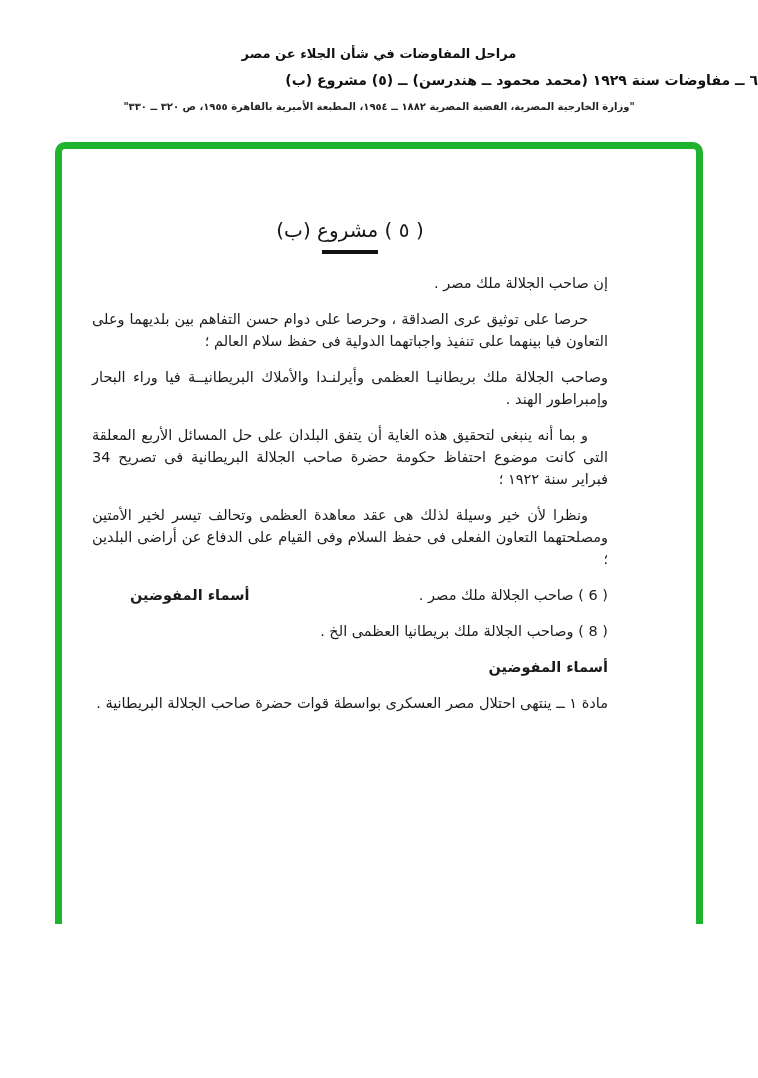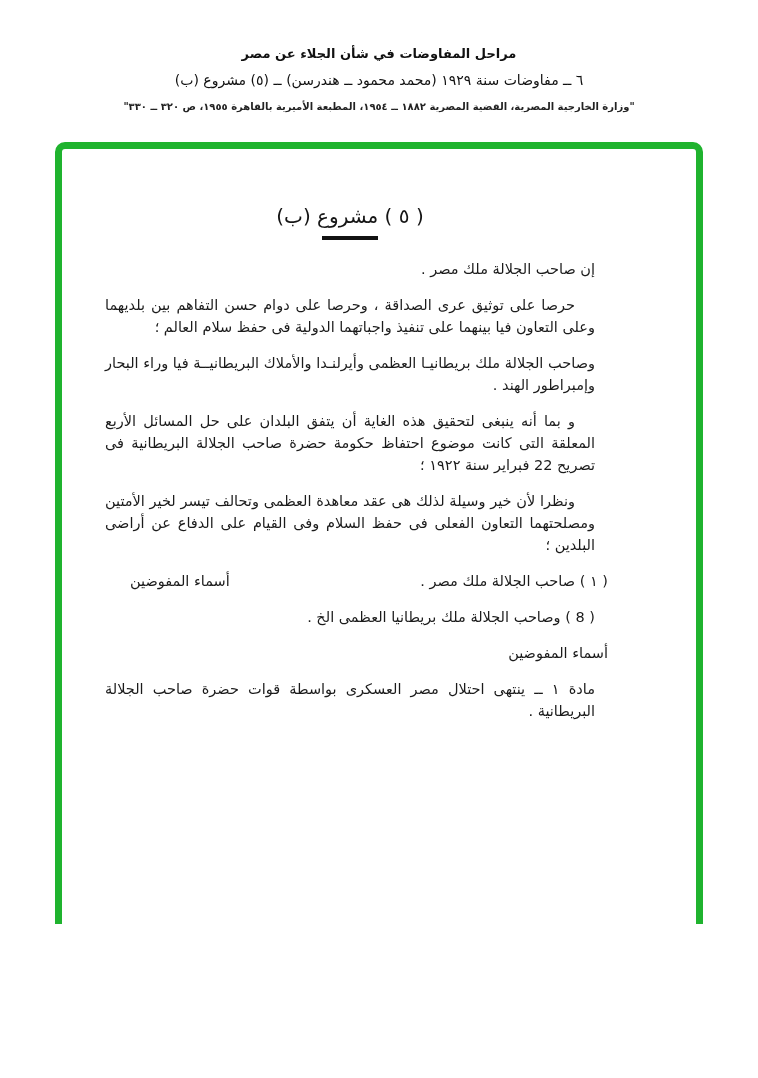--- a/index.html
+++ b/index.html
@@ -10,63 +10,63 @@
     font-family:"DejaVu Sans", sans-serif;
     overflow:hidden;
   }
 
   
   .citation-header {
     position:absolute; top:46px; left:0; right:0;
     text-align:center; direction:rtl; color:#111111;
   }
   .hdr-title   { font-size:13px; font-weight:bold; letter-spacing:0.2px; }
-  .hdr-sub     { font-size:14px; font-weight:normal; margin-top:11px; }
+  .hdr-sub     { font-size:14px; font-weight:bold; margin-top:11px;text-align:right; }
   .hdr-source  { font-size:10px; font-weight:bold; margin-top:13px; color:#222222; }
 
   
   .doc-frame {
     position:absolute; left:55px; top:142px;
     width:634px; height:857px;
     border:7px solid #1fb32e;
     border-radius:10px;
     background:#ffffff;
   }
 
   
   .doc-content {
-    position:absolute; top:56px; right:88px; left:30px;
+    position:absolute; top:70px; right:88px; left:30px;
     direction:rtl;
     color:#1b1b1b;
     font-size:14.5px;
     line-height:22px;
   }
   .doc-title {
     text-align:center;
     font-size:20px;
     font-weight:normal;
     margin:0;
     color:#151515;
   }
   .title-underline {
     width:56px; height:4px;
     background:#121212;
     margin:9px auto 0;
   }
   .doc-body { margin-top:18px; text-align:justify; }
-  .block    { margin:0 13px 14px; }
+  .block    { margin:0 0 14px; }
   .indent   { text-indent:20px; }
   .row {
     display:flex;
     justify-content:space-between;
     align-items:baseline;
     padding-left:38px;
     margin:0 0 14px;
   }
-  .row-label { font-weight:normal; white-space:nowrap; }
+  .row-label { font-weight:bold; white-space:nowrap; }
 
   
   .page-num {
     position:absolute; top:1027px; left:0; right:20px;
     text-align:center;
     font-size:11px; color:#1b1b1b;
     direction:rtl;
   }
 </style>
 </head>
@@ -83,25 +83,25 @@
   <div class="doc-frame" style="border-color: rgb(31, 179, 46);">
     <div class="doc-content">
 
       <h1 class="doc-title">( ٥ ) مشروع (ب)</h1>
       <div class="title-underline"></div>
 
       <div class="doc-body">
         <p class="block">إن صاحب الجلالة ملك مصر .</p>
         <p class="block indent">حرصا على توثيق عرى الصداقة ، وحرصا على دوام حسن التفاهم بين بلديهما وعلى التعاون فيا بينهما على تنفيذ واجباتهما الدولية فى حفظ سلام العالم ؛</p>
         <p class="block">وصاحب الجلالة ملك بريطانيـا العظمى وأيرلنـدا والأملاك البريطانيــة فيا وراء البحار وإمبراطور الهند .</p>
-        <p class="block indent">و بما أنه ينبغى لتحقيق هذه الغاية أن يتفق البلدان على حل المسائل الأربع المعلقة التى كانت موضوع احتفاظ حكومة حضرة صاحب الجلالة البريطانية فى تصريح 22 فبراير سنة ١٩٢٢ ؛</p>
+        <p class="block indent">و بما أنه ينبغى لتحقيق هذه الغاية أن يتفق البلدان على حل المسائل الأربع المعلقة التى كانت موضوع احتفاظ حكومة حضرة صاحب الجلالة البريطانية فى تصريح 34 فبراير سنة ١٩٢٢ ؛</p>
         <p class="block indent">ونظرا لأن خير وسيلة لذلك هى عقد معاهدة العظمى وتحالف تيسر لخير الأمتين ومصلحتهما التعاون الفعلى فى حفظ السلام وفى القيام على الدفاع عن أراضى البلدين ؛</p>
 
         <div class="block row">
-          <span>( ١ ) صاحب الجلالة ملك مصر .</span>
+          <span>( 6 ) صاحب الجلالة ملك مصر .</span>
           <span class="row-label">أسماء المفوضين</span>
         </div>
 
         <p class="block">( 8 ) وصاحب الجلالة ملك بريطانيا العظمى الخ .</p>
 
         <div class="block row">
           <span class="row-label">أسماء المفوضين</span>
         </div>
 
         <p class="block">مادة ١ ــ ينتهى احتلال مصر العسكرى بواسطة قوات حضرة صاحب الجلالة البريطانية .</p>

